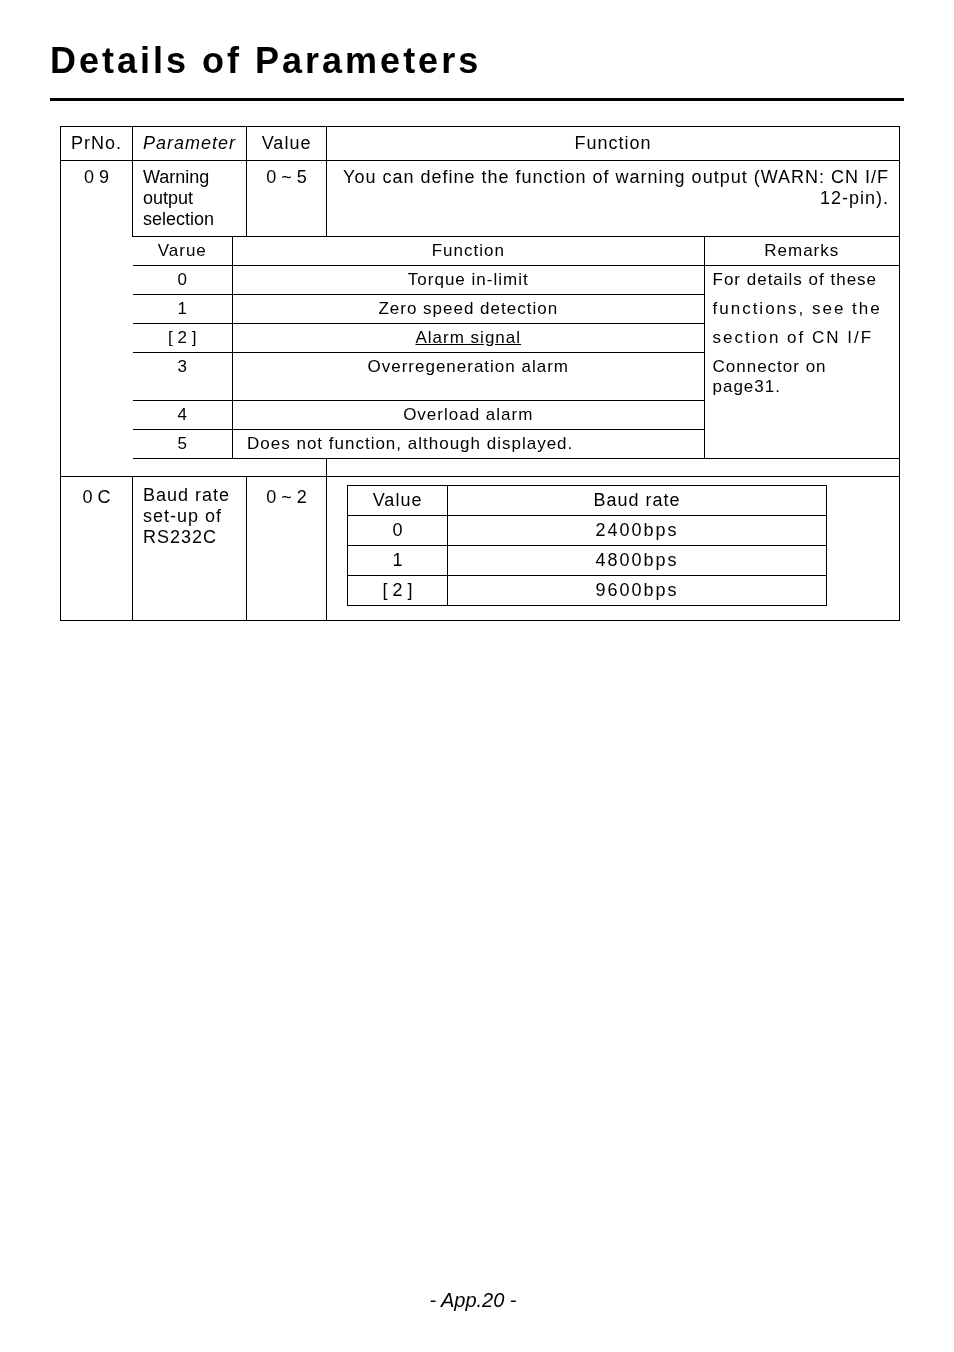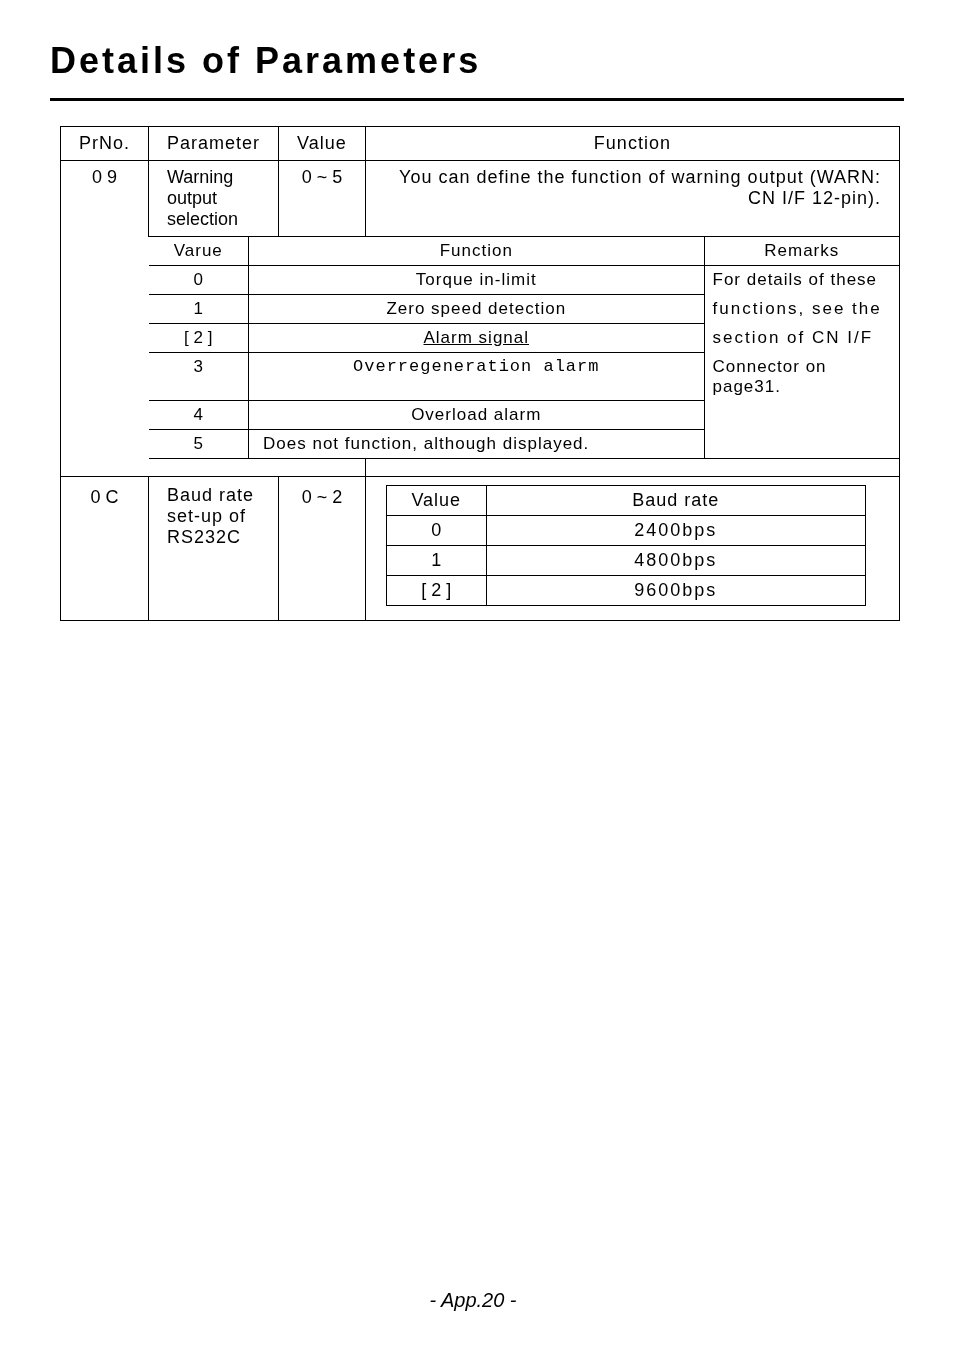--- a/index.html
+++ b/index.html
@@ -23,31 +23,31 @@
       padding-bottom: 16px;
       margin-bottom: 25px;
     }
     .main-table {
       border-collapse: collapse;
       width: 840px;
       margin-left: 10px;
     }
     .main-table td, .main-table th {
       border: 1px solid black;
-      padding: 6px 18px;
+      padding: 6px 10px;
       font-size: 18px;
       vertical-align: top;
     }
     .header-row th {
       font-weight: normal;
       text-align: center;
       letter-spacing: 1px;
     }
     .col-prno { width: 70px; }
-    .col-param { width: 109px; }
+    .col-param { width: 109px; font-style: italic; }
     .col-value { width: 80px; }
     .col-function { }
     .text-center { text-align: center; }
     .text-left { text-align: left; }
     .nested-table {
       border-collapse: collapse;
       width: 100%;
       margin: 0;
     }
     .nested-table td, .nested-table th {
@@ -121,21 +121,21 @@
           <td class="text-center" style="letter-spacing:1px;">Zero speed detection</td>
           <td class="text-left no-border-top no-border-bottom no-border-right" style="letter-spacing:2px;">functions, see the</td>
         </tr>
         <tr>
           <td class="text-center no-border-left">[ 2 ]</td>
           <td class="text-center" style="letter-spacing:1px;text-decoration:underline;">Alarm signal</td>
           <td class="text-left no-border-top no-border-bottom no-border-right" style="letter-spacing:2px;">section of CN I/F</td>
         </tr>
         <tr>
           <td class="text-center no-border-left">3</td>
-          <td class="text-center" style="letter-spacing:1px;font-family:Liberation Mono, monospace;">Overregeneration alarm</td>
+          <td class="text-center" style="letter-spacing:1px;">Overregeneration alarm</td>
           <td class="text-left no-border-top no-border-bottom no-border-right" style="letter-spacing:1px;">Connector on page31.</td>
         </tr>
         <tr>
           <td class="text-center no-border-left">4</td>
           <td class="text-center" style="letter-spacing:1px;">Overload alarm</td>
           <td class="no-border-top no-border-bottom no-border-right"></td>
         </tr>
         <tr>
           <td class="text-center no-border-left no-border-bottom">5</td>
           <td class="text-left no-border-bottom" style="letter-spacing:1px; padding-left:14px;">Does not function, although displayed.</td>

